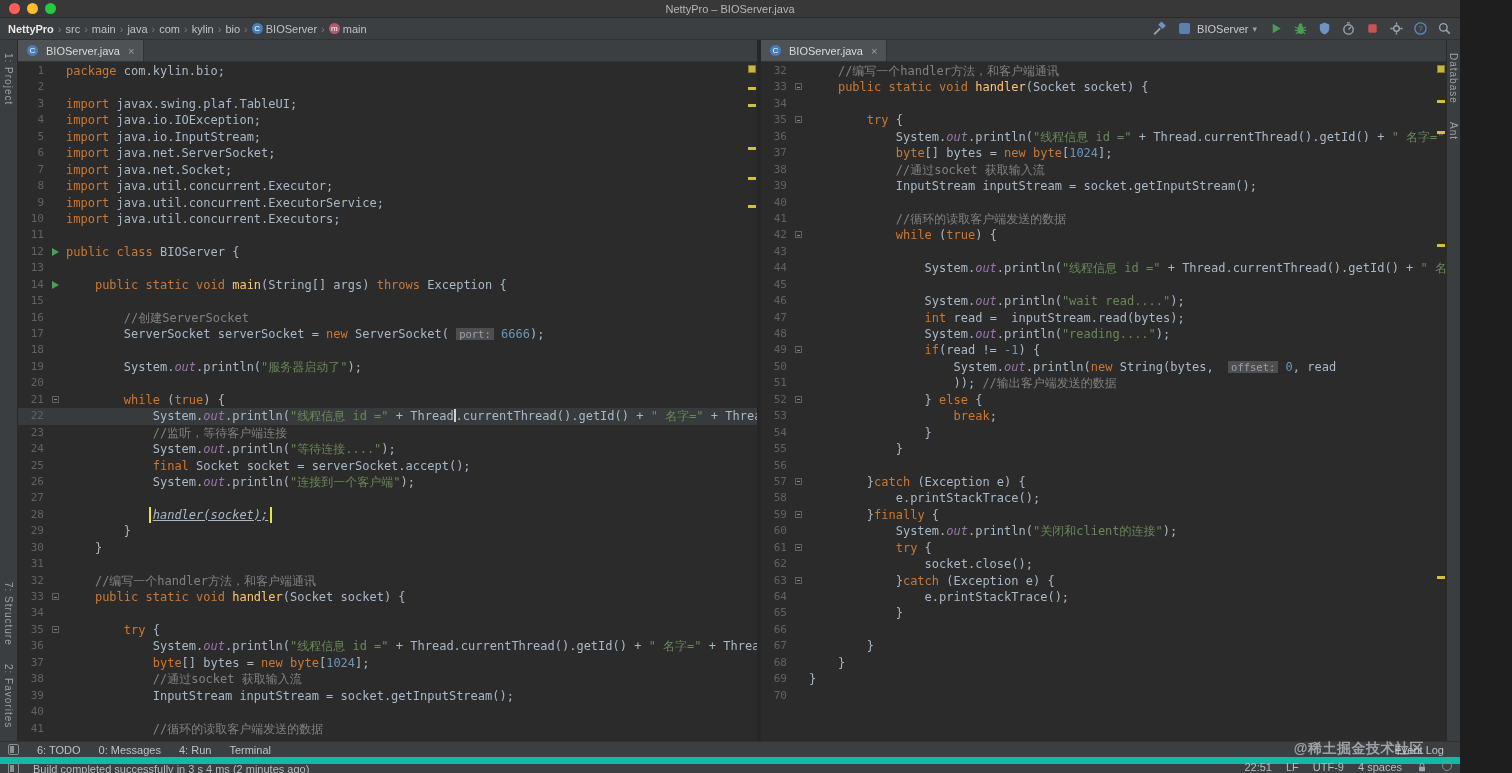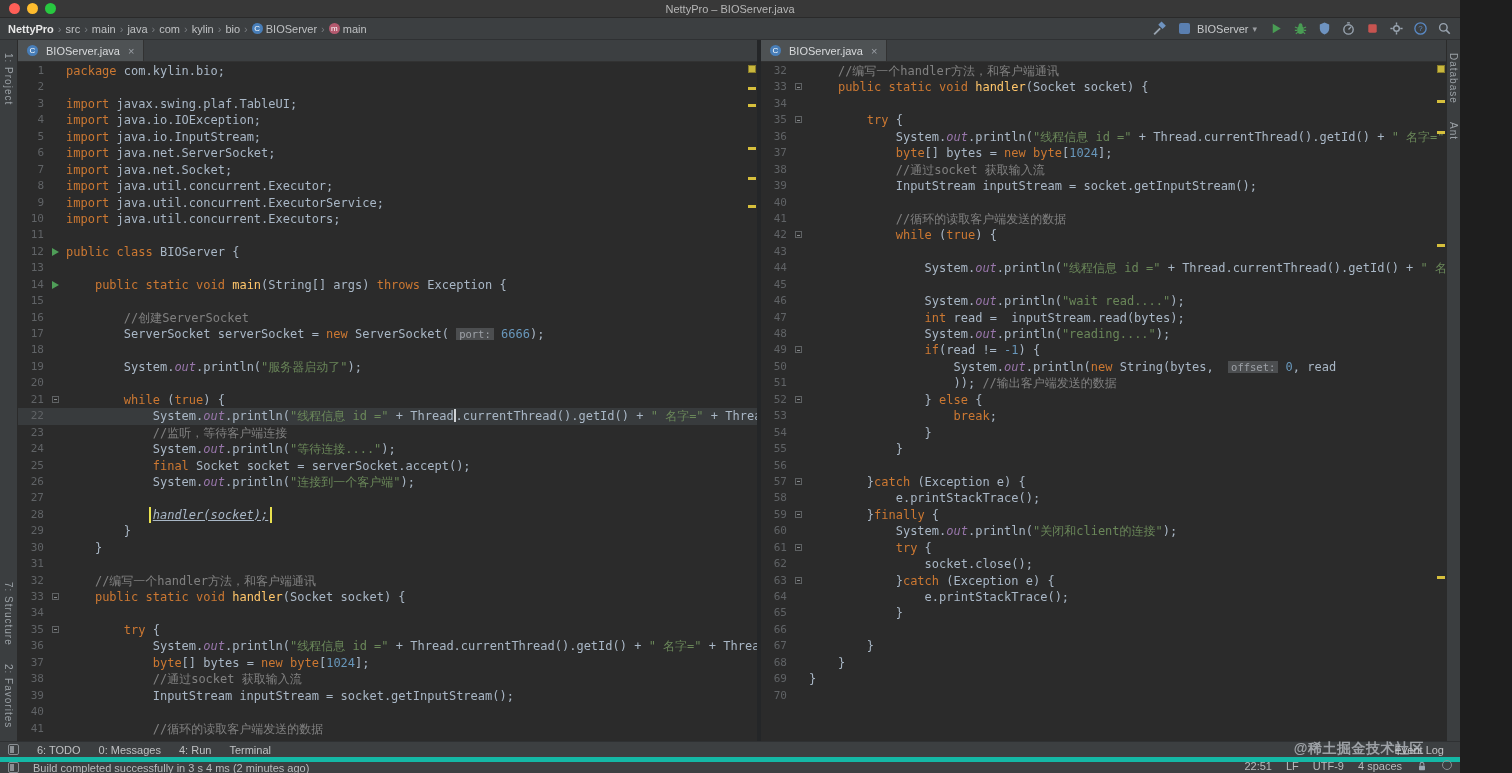--- a/index.html
+++ b/index.html
@@ -61,21 +61,21 @@
   .box{outline:2px solid #e9e14e;outline-offset:2px;text-decoration:underline;}
   .caret{display:inline-block;width:0;height:13px;border-left:2px solid #d0d3d6;vertical-align:-2px;}
   .pane-stripe{position:absolute;top:23px;right:0;bottom:0;width:11px;z-index:5;}
   .stripe-tick{position:absolute;right:1px;width:8px;height:3px;background:#d6bf3c;}
   .stripe-square{position:absolute;top:2px;right:1px;width:8px;height:8px;background:#c9b73d;border:1px solid #8a7d2a;}
   
   .twbar{position:absolute;left:0;right:0;bottom:16px;height:16px;background:#3c3f41;border-top:1px solid #2f3133;
          display:flex;align-items:center;font-size:11px;color:#bfc1c3;padding:0 8px;gap:18px;}
   .tw-item{cursor:default;}
   .tw-right{margin-left:auto;margin-right:8px;}
-  .statusbar{position:absolute;left:0;right:0;bottom:0;height:16px;background:#3c3f41;border-top:5px solid #14b8a6;
+  .statusbar{position:absolute;left:0;right:0;bottom:0;height:16px;background:#3c3f41;border-top:7px solid #14b8a6;
              display:flex;align-items:center;font-size:11px;color:#b9bcbe;padding:0 8px;gap:14px;}
   .sb-right{margin-left:auto;display:flex;align-items:flex-start;gap:14px;}
   .sq-icon{width:11px;height:11px;border:1px solid #8a8f93;border-radius:2px;display:inline-block;position:relative;}
   .sq-icon::after{content:"";position:absolute;left:1px;top:1px;width:4px;height:7px;background:#8a8f93;}
   .hector{width:10px;height:10px;border-radius:50%;border:1.5px solid #8a8f93;display:inline-block;}
   
   .annot-svg{position:absolute;inset:0;pointer-events:none;z-index:60;}
   .watermark{position:absolute;right:36px;bottom:15px;z-index:70;font-size:14px;letter-spacing:.5px;
              color:rgba(195,200,205,.72);font-weight:bold;}
 </style>

